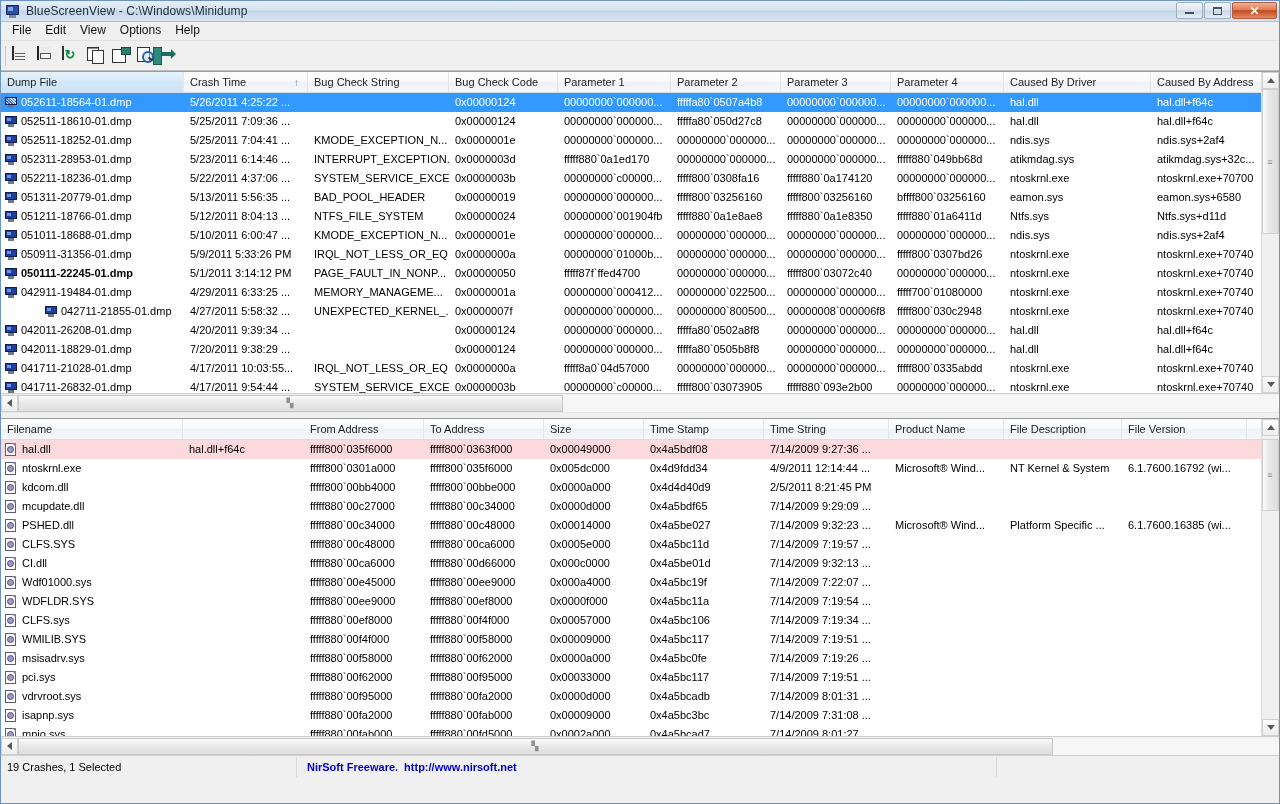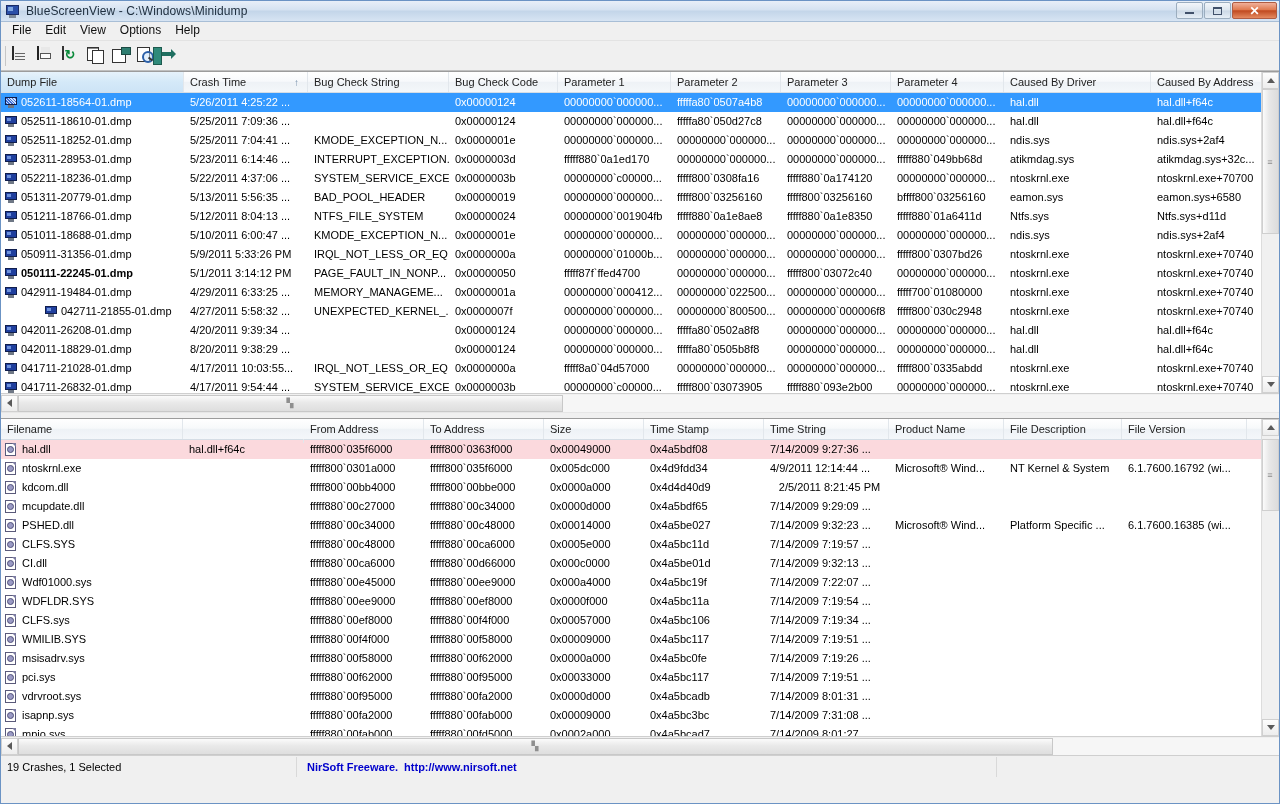--- a/index.html
+++ b/index.html
@@ -644,21 +644,21 @@
               <span class="scr"></span>
               <span class="foot"></span>
             </span>
             <span>042711-21855-01.dmp</span>
           </div>
           <div class="cell" style="width: 124px;">4/27/2011 5:58:32 ...</div>
           <div class="cell" style="width: 141px;">UNEXPECTED_KERNEL_...</div>
           <div class="cell" style="width: 109px;">0x0000007f</div>
           <div class="cell" style="width: 113px;">00000000`000000...</div>
           <div class="cell" style="width: 110px;">00000000`800500...</div>
-          <div class="cell" style="width: 110px;">00000000`000006f8</div>
+          <div class="cell" style="width: 110px;">00000008`000006f8</div>
           <div class="cell" style="width: 113px;">fffff800`030c2948</div>
           <div class="cell" style="width: 147px;">ntoskrnl.exe</div>
           <div class="cell" style="width: 113px;">ntoskrnl.exe+70740</div>
         </div>
         <div class="row">
           <div class="cell icocell" style="width: 183px;">
             <span class="mini-mon">
               <span class="scr"></span>
               <span class="foot"></span>
             </span>
@@ -675,21 +675,21 @@
           <div class="cell" style="width: 113px;">hal.dll+f64c</div>
         </div>
         <div class="row">
           <div class="cell icocell" style="width: 183px;">
             <span class="mini-mon">
               <span class="scr"></span>
               <span class="foot"></span>
             </span>
             <span>042011-18829-01.dmp</span>
           </div>
-          <div class="cell" style="width: 124px;">8/20/2011 9:38:29 ...</div>
+          <div class="cell" style="width: 124px;">7/20/2011 9:38:29 ...</div>
           <div class="cell" style="width: 141px;"></div>
           <div class="cell" style="width: 109px;">0x00000124</div>
           <div class="cell" style="width: 113px;">00000000`000000...</div>
           <div class="cell" style="width: 110px;">fffffa80`0505b8f8</div>
           <div class="cell" style="width: 110px;">00000000`000000...</div>
           <div class="cell" style="width: 113px;">00000000`000000...</div>
           <div class="cell" style="width: 147px;">hal.dll</div>
           <div class="cell" style="width: 113px;">hal.dll+f64c</div>
         </div>
         <div class="row">
@@ -812,21 +812,21 @@
               <span class="pg"></span>
               <span class="gear"></span>
             </span>
             <span>kdcom.dll</span>
           </div>
           <div class="cell" style="width: 121px;"></div>
           <div class="cell" style="width: 120px;">fffff800`00bb4000</div>
           <div class="cell" style="width: 120px;">fffff800`00bbe000</div>
           <div class="cell" style="width: 100px;">0x0000a000</div>
           <div class="cell" style="width: 120px;">0x4d4d40d9</div>
-          <div class="cell" style="width: 125px; text-align: center;">2/5/2011 8:21:45 PM</div>
+          <div class="cell" style="width: 125px;">2/5/2011 8:21:45 PM</div>
           <div class="cell" style="width: 115px;"></div>
           <div class="cell" style="width: 118px;"></div>
           <div class="cell" style="width: 125px;"></div>
         </div>
         <div class="row">
           <div class="cell icocell" style="width: 182px;">
             <span class="mini-file">
               <span class="pg"></span>
               <span class="gear"></span>
             </span>

